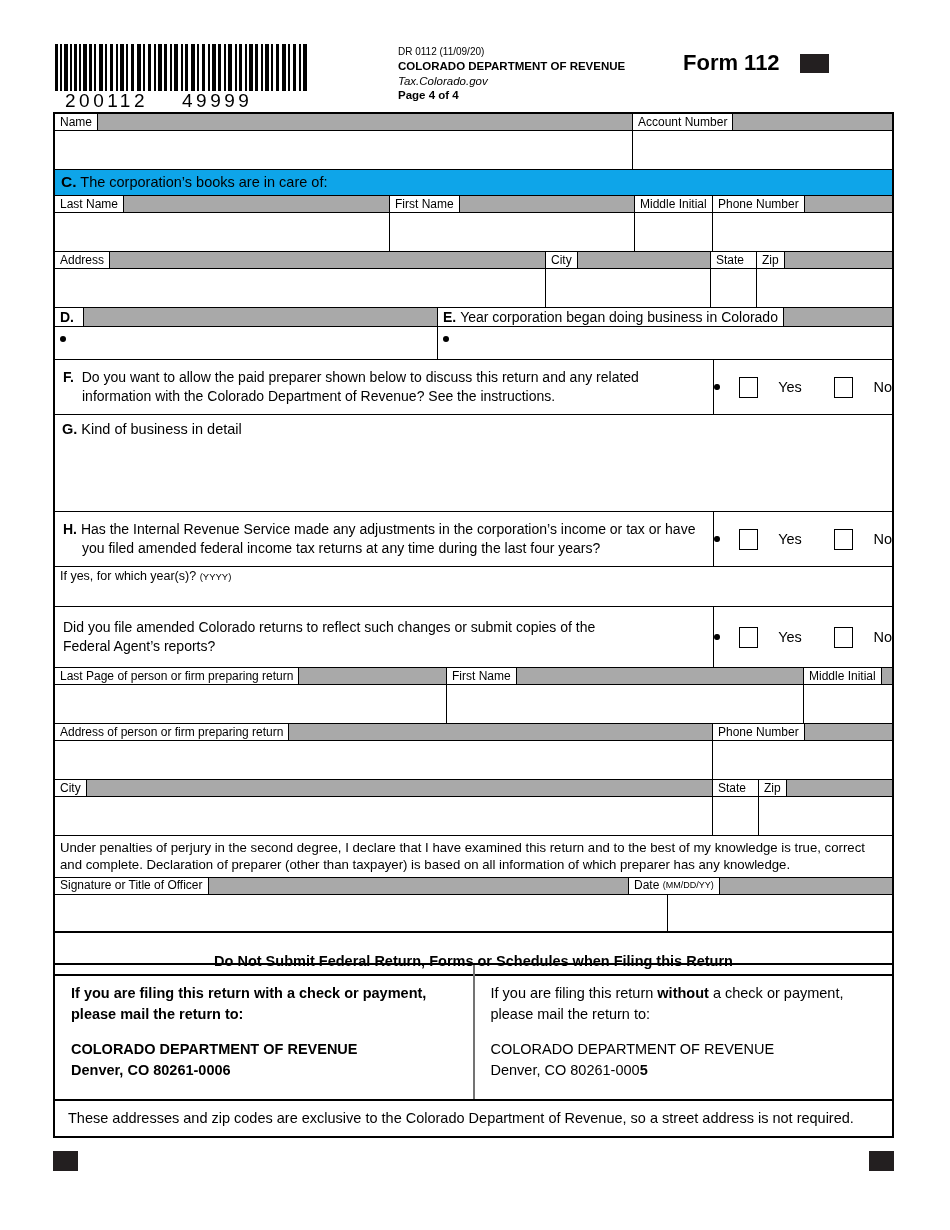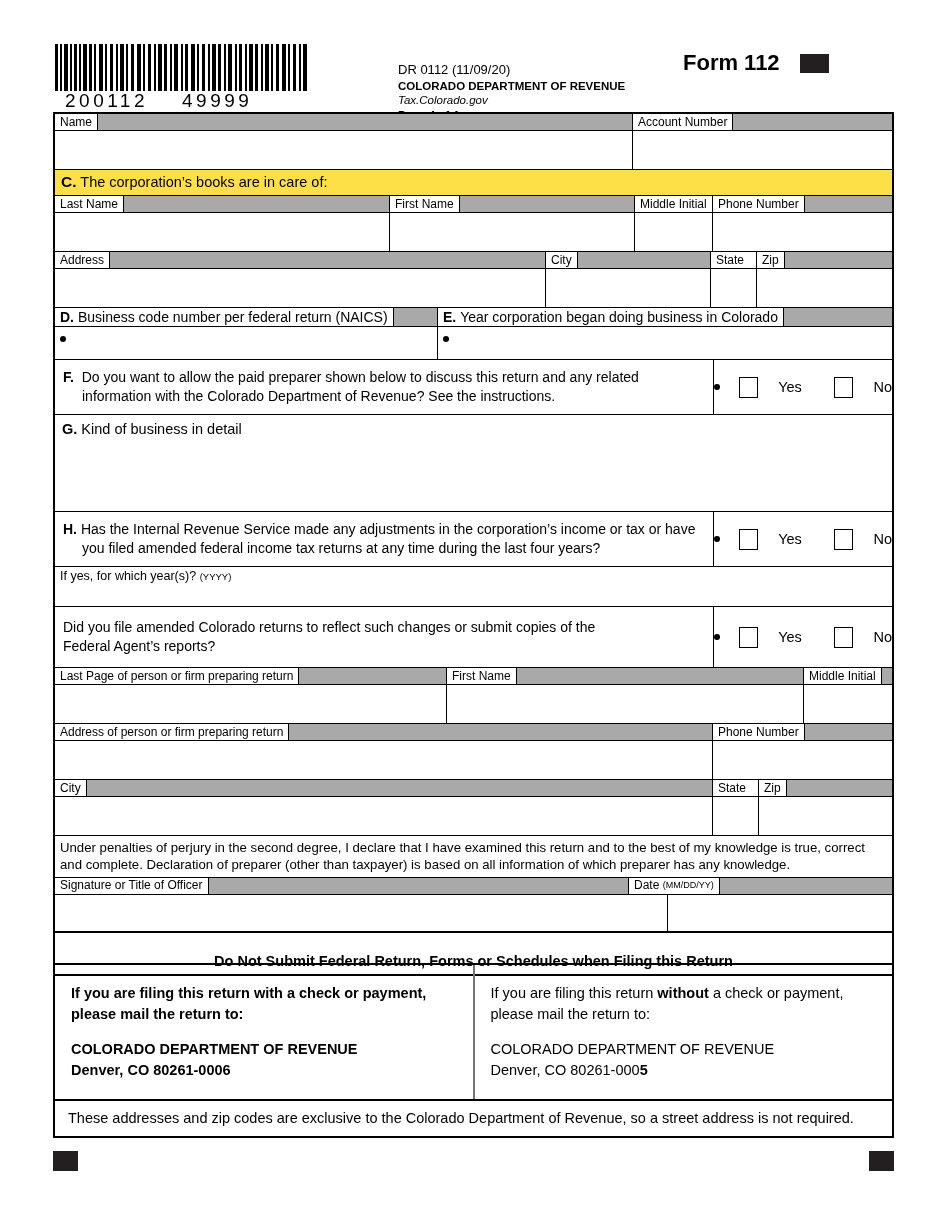--- a/index.html
+++ b/index.html
@@ -17,21 +17,21 @@
   .header { position:absolute; left:53px; top:44px; width:840px; height:66px; }
   .barcode-block { position:absolute; left:2px; top:0; width:258px; }
   .barcode { height:47px; width:256px; display:block; }
   .barcode-digits {
     font-family:"Liberation Sans", sans-serif;
     font-size:19px; letter-spacing:3.5px; font-weight:500;
     margin-top:-1px; padding-left:10px;
   }
   .barcode-digits span.gap { display:inline-block; width:34px; }
   .hdr-mid { position:absolute; left:345px; top:2px; line-height:1.28; }
-  .hdr-mid .l1 { font-size:13px;margin-top:16px; }
+  .hdr-mid .l1 { font-size:10px; }
   .hdr-mid .l2 { font-size:11.5px; font-weight:bold; }
   .hdr-mid .l3 { font-size:11.5px; font-style:italic; }
   .hdr-mid .l4 { font-size:11.5px; font-weight:bold; }
   .form-title { position:absolute; left:630px; top:6px; font-size:22px; font-weight:bold; }
   .blackbox-tr { position:absolute; left:747px; top:10px; width:29px; height:19px; background:#231f20; }
 
   
   .form { position:absolute; left:53px; top:112px; width:841px; border:2px solid #000; }
   .row { display:flex; width:100%; border-bottom:1px solid #000; }
   .row.last { border-bottom:none; }
@@ -44,21 +44,21 @@
   .lbl {
     background:#fff; border-right:1px solid #000;
     font-size:12px; padding:1px 5px 2px 5px; white-space:nowrap;
     display:flex; align-items:center;
   }
   .grey { background:#a9a9a9; flex:1; }
   .labelrow { display:flex; height:17px; align-items:stretch; border-bottom:1px solid #000; }
   .entryrow { height:38px; background:#fff; }
 
   .secthead {
-    font-size:14.5px; padding:3px 6px 4px 6px; background:#fde047;
+    font-size:14.5px; padding:3px 6px 4px 6px; background:#0ea5e9;
   }
   .secthead b { font-size:15.5px; }
 
   
   .q { font-size:14px; line-height:1.35; padding:8px 8px 8px 8px; }
   .q .ltr { font-weight:bold; }
   .q .hang { display:block; padding-left:19px; text-indent:-19px; }
   .yesno {
     width:178px; display:flex; align-items:center; justify-content:center;
     gap:12px; font-size:14.5px;
@@ -232,21 +232,21 @@
   <div class="row">
     <div class="cell entryrow" style="width:491px;"></div>
     <div class="cell entryrow" style="width:165px;"></div>
     <div class="cell entryrow" style="width:46px;"></div>
     <div class="cell nb entryrow" style="flex:1;"></div>
   </div>
 
   <div class="labelrow" style="height:19px;">
     <div style="display:flex; width:383px; border-right:1px solid #000;">
       <div class="lbl" style="font-size:14px;">
-        <b>D.</b>&nbsp;<span>Business code number per federal return (NAICS)</span>
+        <b>D.</b>&nbsp;
       </div>
       <div class="grey"></div>
     </div>
     <div style="display:flex; flex:1;">
       <div class="lbl" style="font-size:14px;">
         <b>E.</b>&nbsp;<span>Year corporation began doing business in Colorado</span>
       </div>
       <div class="grey"></div>
     </div>
   </div>

